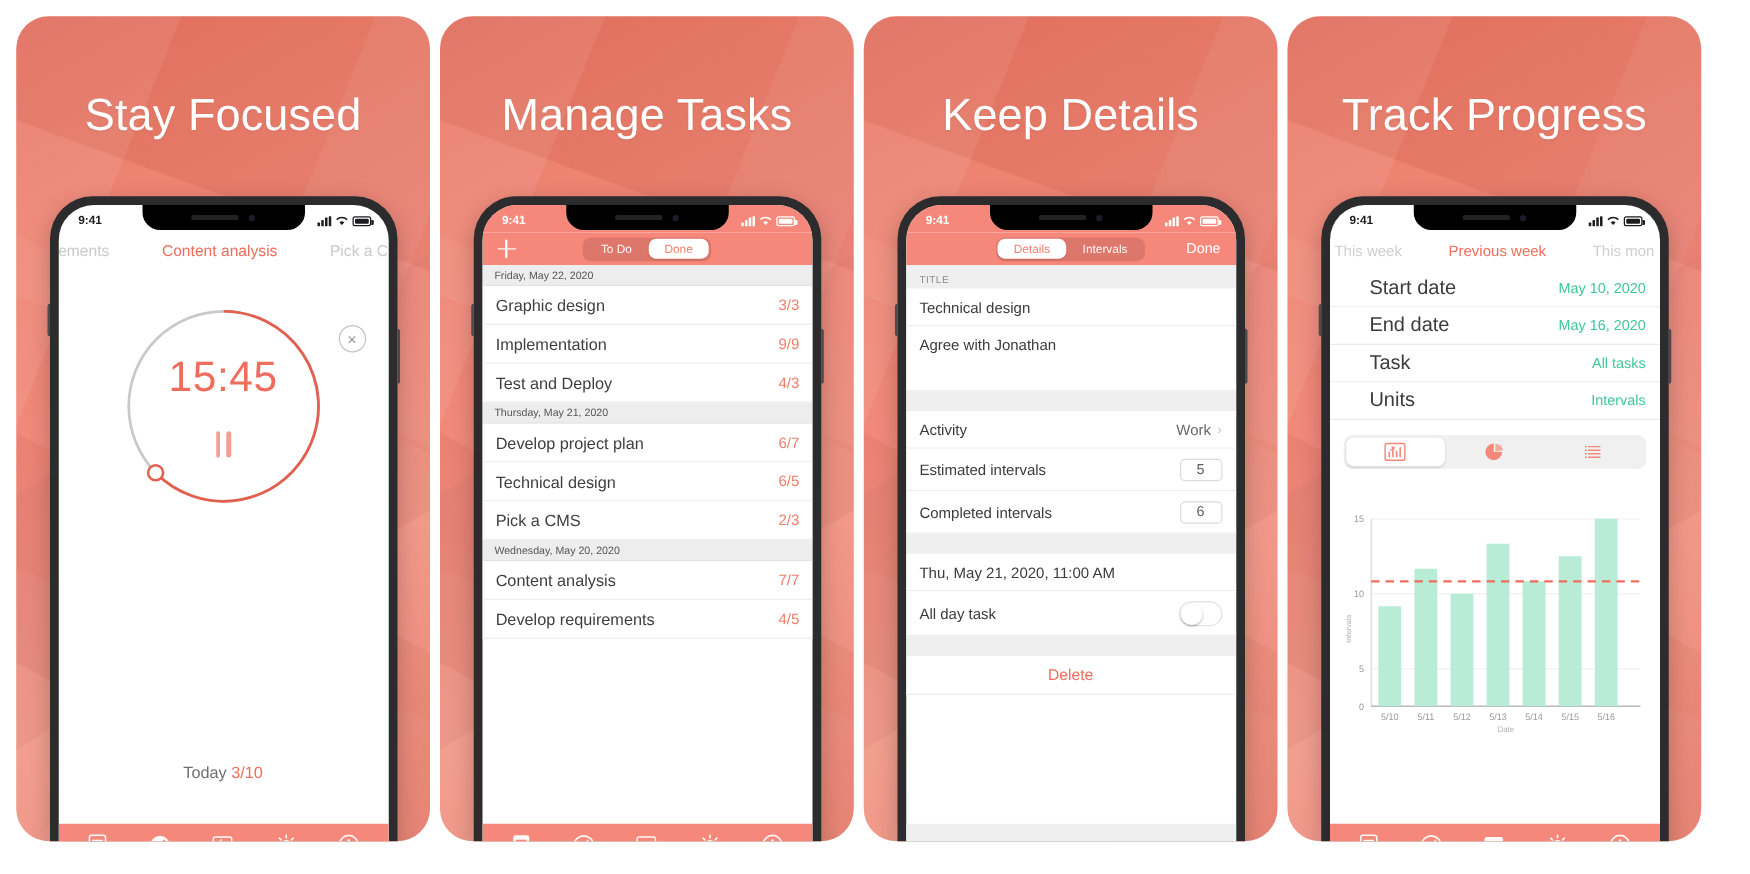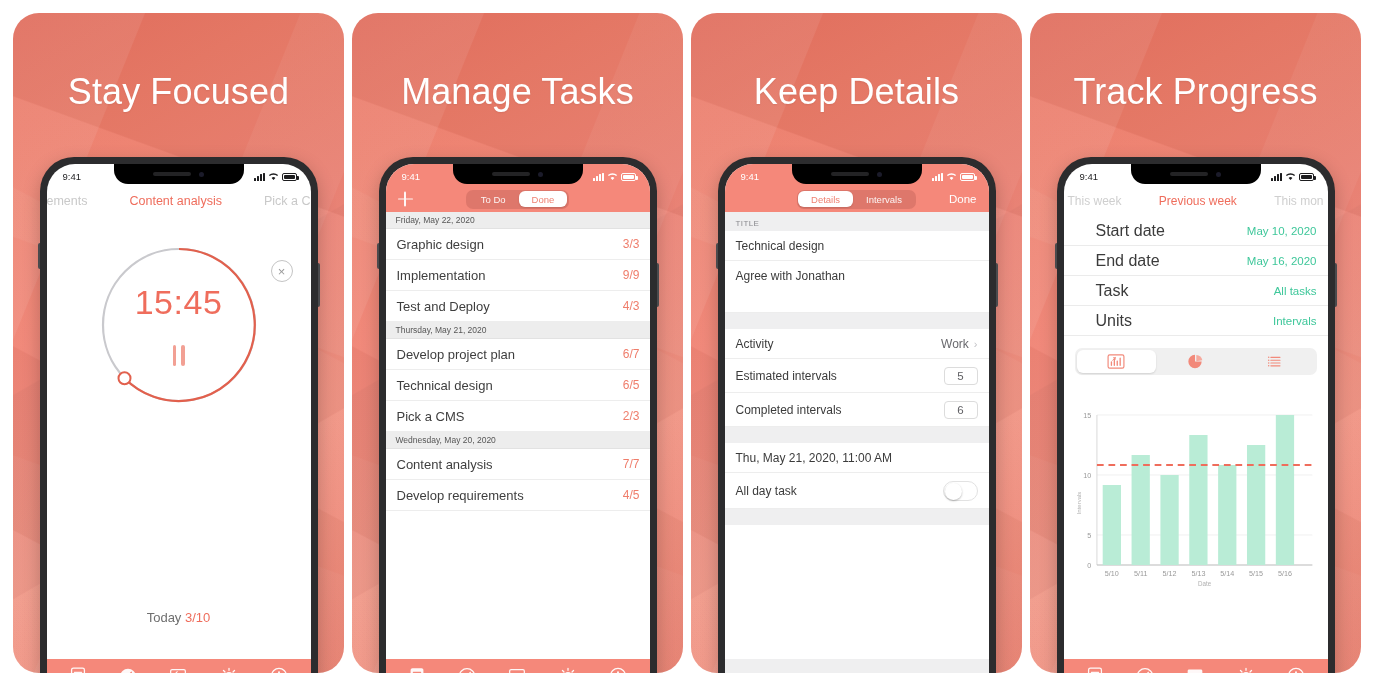--- a/index.html
+++ b/index.html
@@ -73,21 +73,21 @@
     display: flex; align-items: center; justify-content: center; gap: 8px;
   }
   .notch .spk { width: 38px; height: 4px; background: #232325; border-radius: 3px; }
   .notch .cam { width: 5px; height: 5px; background: #1b1b2a; border-radius: 50%; }
 
   
   .statusbar {
     position: relative; z-index: 5;
     height: 22px; display: flex; align-items: center; justify-content: space-between;
     padding: 2px 14px 0 16px;
-    font-size: 9.5px; font-weight: normal; color: #1d1d1f;
+    font-size: 9.5px; font-weight: bold; color: #1d1d1f;
   }
   .statusbar.onred { color: #fff; }
   .sb-right { display: flex; align-items: flex-end; gap: 3px; }
   .bars { display: flex; align-items: flex-end; gap: 1px; height: 8px; }
   .bars i { display:block; width: 2px; background: currentColor; border-radius: .5px; }
   .bars i:nth-child(1){height:3px}.bars i:nth-child(2){height:5px}.bars i:nth-child(3){height:6.5px}.bars i:nth-child(4){height:8px}
   .batt { width: 15px; height: 7.5px; border: 1px solid currentColor; border-radius: 2px; position: relative; }
   .batt b { position:absolute; inset:1px; background: currentColor; border-radius:1px; display:block; }
   .batt::after { content:""; position:absolute; right:-3px; top:2px; width:1.5px;height:3.5px;background:currentColor;border-radius:0 1px 1px 0;}
 
@@ -485,20 +485,21 @@
         </div>
         <div class="frow">
           <span class="lbl">All day task</span>
           <span class="toggle off">
               <b></b>
             </span>
         </div>
 
         <div class="gap"></div>
 
+        <div class="delrow">Delete</div>
         <div style="background:#efeff0;position:absolute;left:0;right:0;bottom:0;height:38px"></div>
       </div>
     </div>
   </div>
 
   <div class="panel">
     <div class="tex"></div>
     <div class="headline">Track Progress</div>
 
     <div class="phone">

